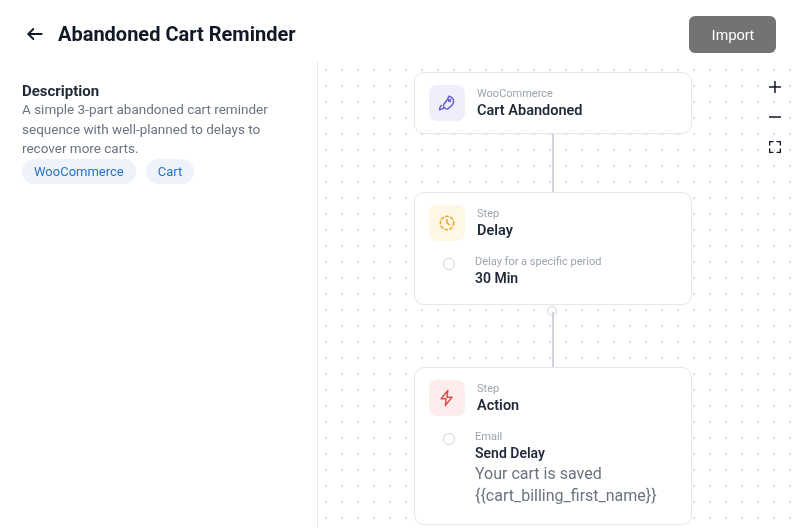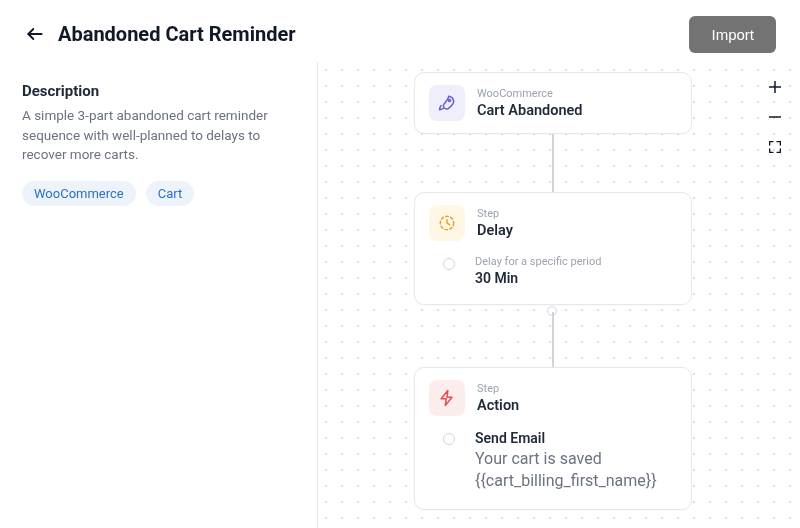--- a/index.html
+++ b/index.html
@@ -9,22 +9,22 @@
   .header { display: flex; align-items: center; justify-content: space-between; padding: 16px 24px 10px 24px; height: 62px; }
   .header-left { display: flex; align-items: center; gap: 12px; }
   .back-arrow { width: 22px; height: 22px; display: flex; align-items: center; justify-content: center; cursor: pointer; }
   .back-arrow svg { stroke: #111827; }
   .page-title { font-size: 20px; font-weight: 700; color: #111827; }
   .import-btn { background: #737373; color: #fff; border: none; border-radius: 6px; padding: 10px 22px; font-size: 15px; font-weight: 500; cursor: pointer; }
 
   
   .body { display: flex; height: 466px; }
   .sidebar { width: 318px; border-right: 1px solid #e5e7eb; padding: 20px 22px 0 22px; }
-  .desc-heading { font-size: 15px; font-weight: 700; color: #1f2937; margin-bottom: 6px; }
-  .desc-text { font-size: 13.5px; color: #6b7280; line-height: 1.45; margin-bottom: 16px; word-break: break-word; }
+  .desc-heading { font-size: 15px; font-weight: 700; color: #1f2937; }
+  .desc-text { font-size: 13.5px; color: #6b7280; line-height: 1.45; margin-bottom: 0; word-break: break-word; }
   .tags { display: flex; flex-wrap: wrap; gap: 10px; }
   .tag { background: #eef3fb; color: #2a72c4; font-size: 13px; padding: 6px 12px; border-radius: 14px; line-height: 1; }
 
   
   .canvas { position: relative; flex: 1; background-color: #fff;
     background-image: radial-gradient(#d9dde3 1px, transparent 1px);
     background-size: 16px 16px;
     background-position: 0 0;
   }
 
@@ -156,19 +156,20 @@
           <svg width="20" height="20" viewBox="0 0 24 24" fill="none" stroke="#e05050" stroke-width="1.8" stroke-linecap="round" stroke-linejoin="round">
               <polygon points="13 3 5 13 11 13 10 21 18 11 12 11 13 3"></polygon>
             </svg>
         </div>
         <div class="card-text">
           <div class="cat">Step</div>
           <div class="title">Action</div>
         </div>
       </div>
       <div class="sub">
-        <div class="s-title">Send Email</div>
+        <div class="s-label">Email</div>
+        <div class="s-title">Send Delay</div>
         <div class="s-body">Your cart is saved {{cart_billing_first_name}}</div>
       </div>
     </div>
 
   </div>
 </div>
 
 </body></html>

